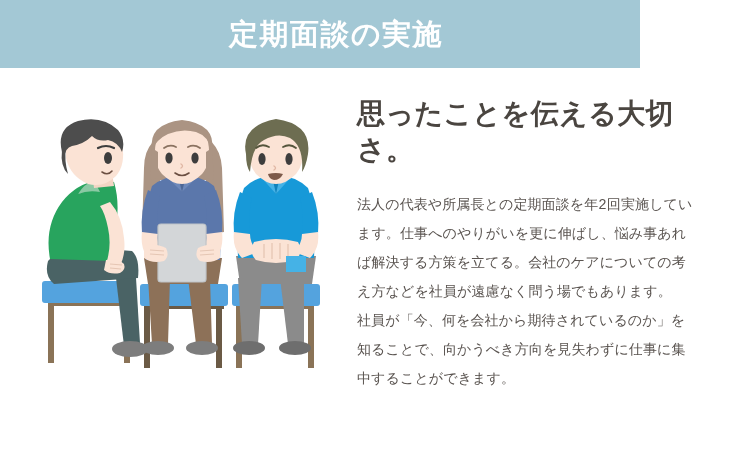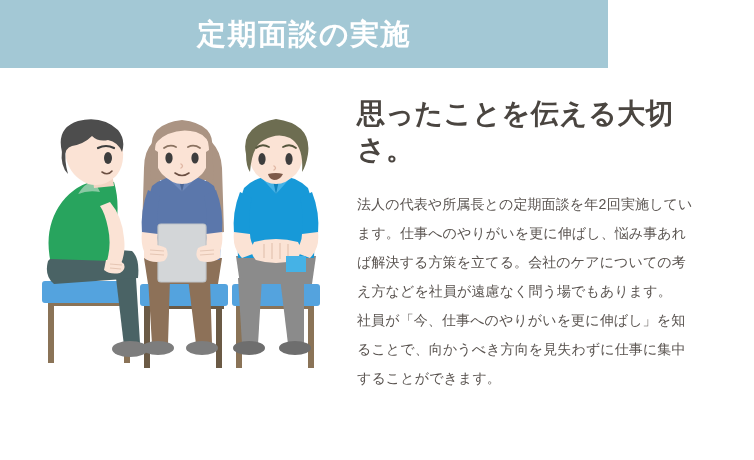--- a/index.html
+++ b/index.html
@@ -24,20 +24,21 @@
   #banner {
     position: absolute;
     left: 0;
     top: 0;
     width: 608px;
     height: 68px;
     background: #a3c8d5;
     display: flex;
     align-items: center;
     justify-content: center;
+    padding-left: 32px;
   }
   #banner-title {
     color: #ffffff;
     font-size: 29px;
     font-weight: bold;
     letter-spacing: 1.5px;
     line-height: 1;
     white-space: nowrap;
     font-family: "DejaVu Sans", "Liberation Sans", sans-serif;
   }
@@ -256,18 +257,18 @@
           <path d="M228 56 Q236 54 243 56 Q240 62 234 62 Q229 61 228 56 Z" fill="#7d5a4a"></path>
         </g>
 
       </svg>
     </div>
 
     <div id="text-column">
       <div id="lead-heading">思ったことを伝える大切さ。</div>
       <div id="body-copy">
         <p>法人の代表や所属長との定期面談を年2回実施しています。仕事へのやりがいを更に伸ばし、悩み事あれば解決する方策を立てる。会社のケアについての考え方などを社員が遠慮なく問う場でもあります。</p>
-        <p>社員が「今、仕事へのやりがいを更に伸ばし」を知ることで、向かうべき方向を見失わずに仕事に集中することができます。</p>
+        <p>社員が「今、何を会社から期待されているのか」を知ることで、向かうべき方向を見失わずに仕事に集中することができます。</p>
       </div>
     </div>
 
   </div>
 </div>
 
 </body></html>

